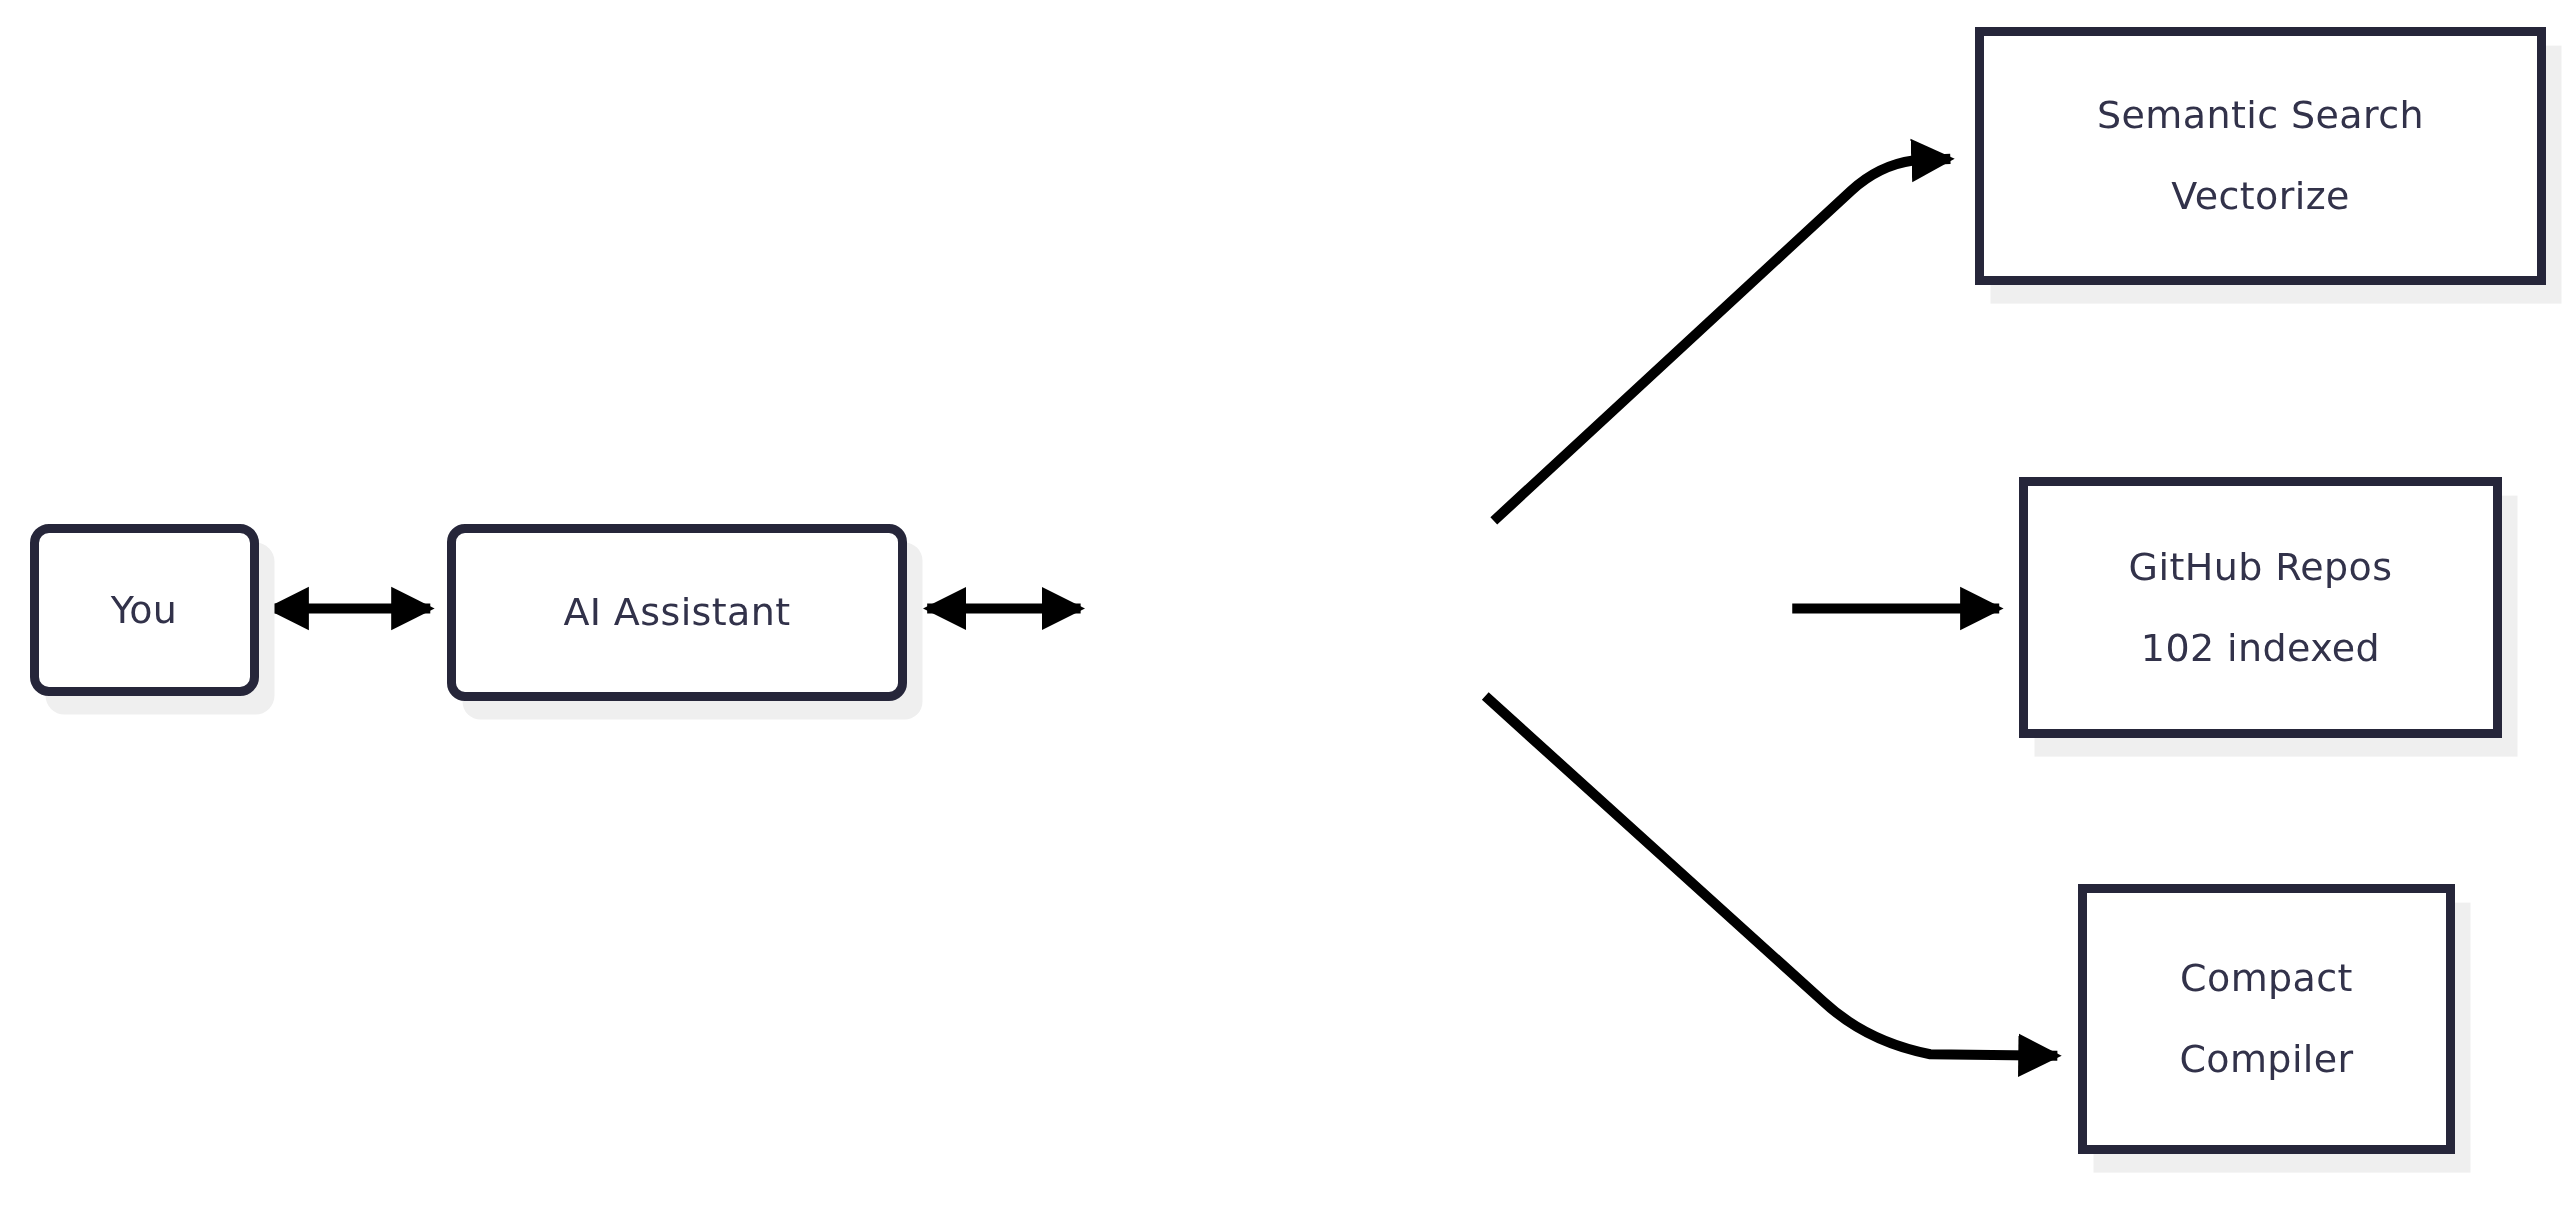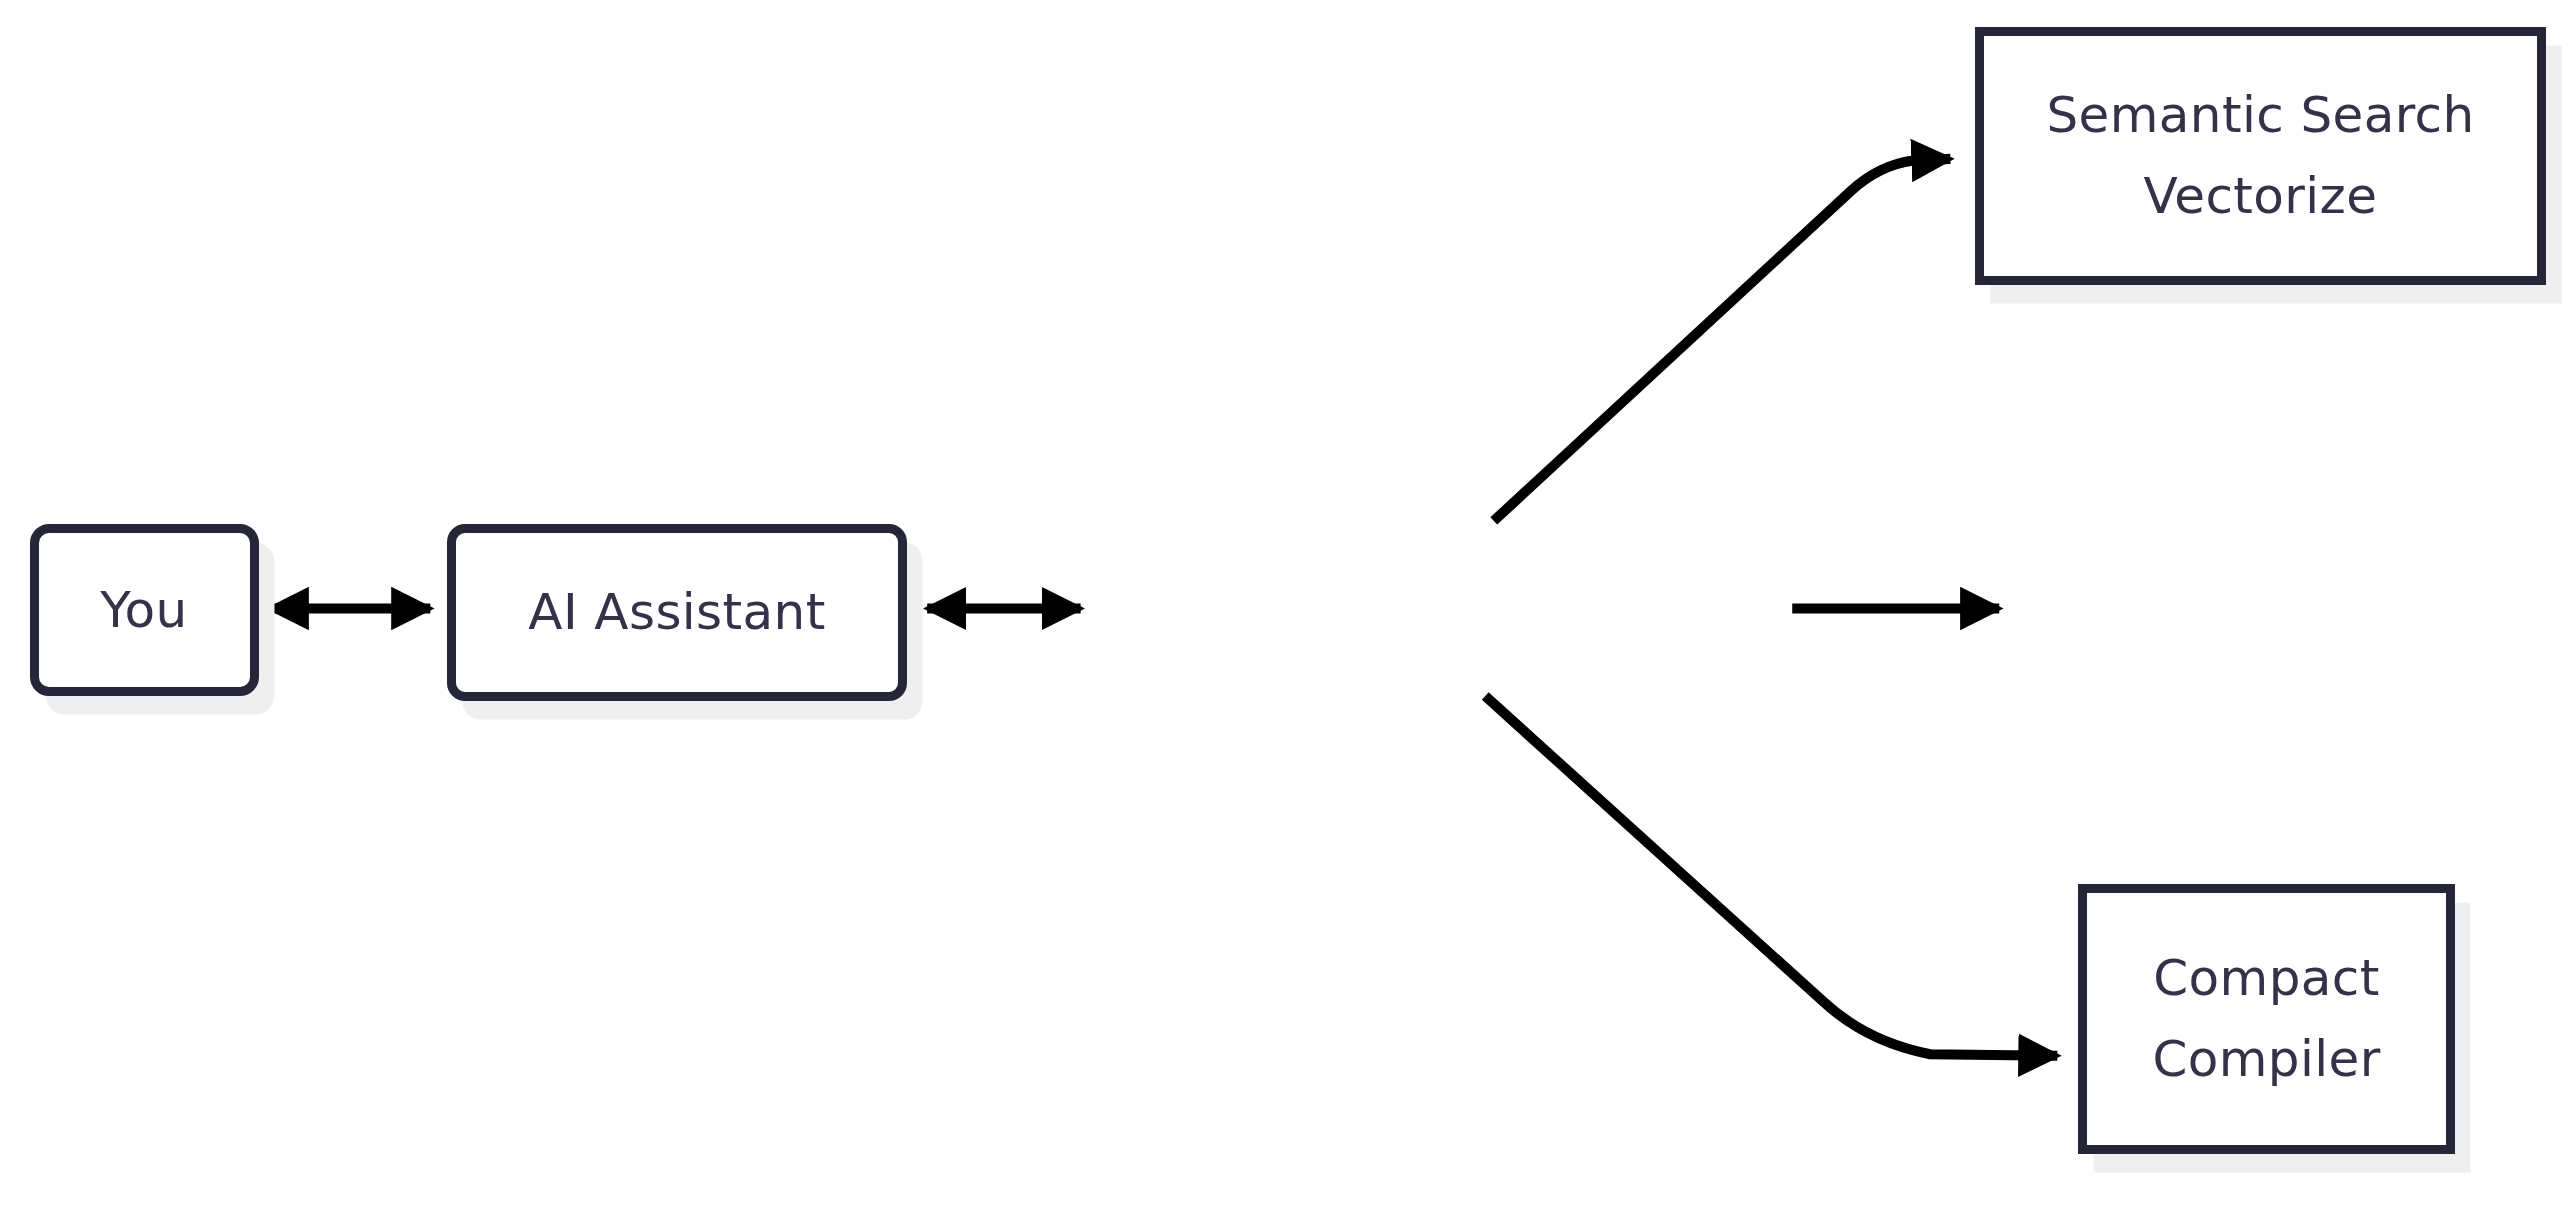--- a/index.html
+++ b/index.html
@@ -27,21 +27,21 @@
     box-sizing: border-box;
     background: #ffffff;
     border: 9.3px solid #26263a;
     box-shadow: 15.5px 18.6px 0 0 #efefef;
     display: flex;
     flex-direction: column;
     align-items: center;
     justify-content: center;
     text-align: center;
     color: #32324a;
-    font-size: 50px;
+    font-size: 38px;
     font-weight: 500;
     line-height: 81px;
     letter-spacing: 0.4px;
   }
   .node-you      { left: 29.5px;   top: 524px;  width: 229px; height: 172px; border-radius: 19px; }
   .node-ai       { left: 447px;  top: 524px;  width: 460px; height: 177px; border-radius: 18px; }
   .node-mcp      { left: 1101px; top: 516px;  width: 691px; height: 183px; }
   .node-semantic { left: 1975px; top: 27px;   width: 571px; height: 258px; }
   .node-github   { left: 2019px; top: 477px;  width: 483px; height: 261px; }
   .node-compact  { left: 2078px; top: 884px; width: 377px; height: 270px; text-align: center; }
@@ -84,20 +84,24 @@
   <div class="node node-ai">
     <div>AI Assistant</div>
   </div>
 
 
   <div class="node node-semantic">
     <div>Semantic Search</div>
     <div>Vectorize</div>
   </div>
 
+  <div class="node node-github">
+    <div>GitHub Repos</div>
+    <div>102 indexed</div>
+  </div>
 
   <div class="node node-compact">
     <div>Compact</div>
     <div>Compiler</div>
   </div>
 
 </div>
 
 
 </body></html>

